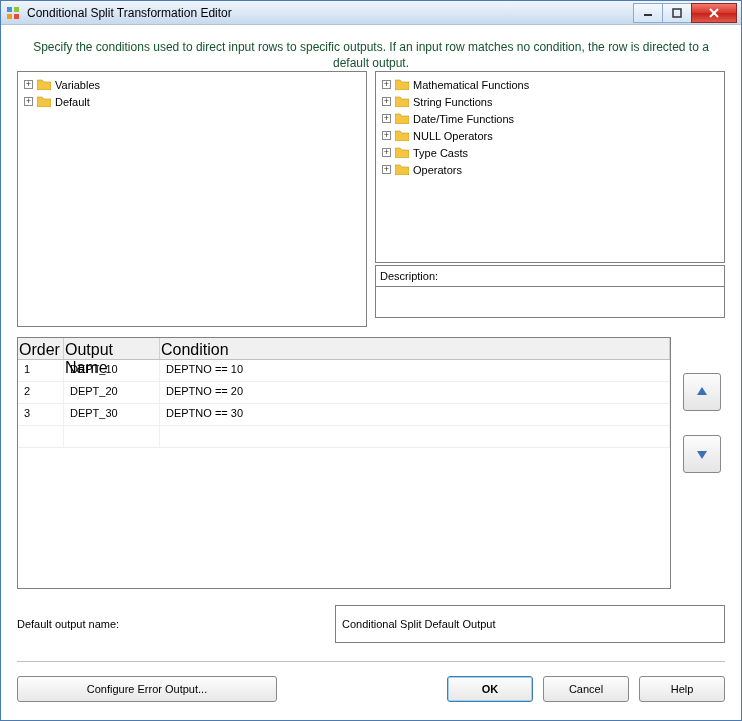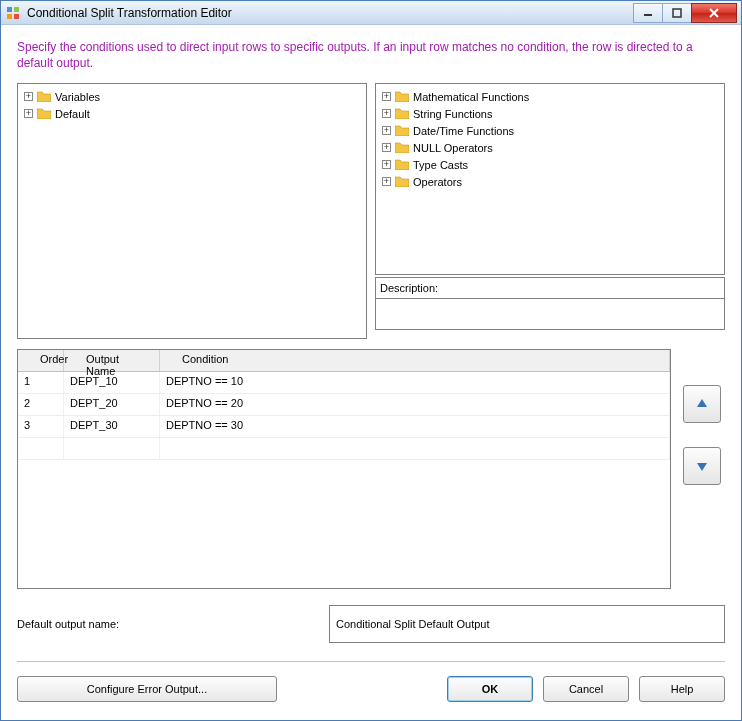--- a/index.html
+++ b/index.html
@@ -46,22 +46,22 @@
   font-weight: bold;
 }
 .winbtn svg { display: block; }
 .content {
   padding: 14px 16px 12px 16px;
   height: calc(100% - 30px);
   display: flex;
   flex-direction: column;
 }
 .instructions {
-  color: #a21caf; font-size: 12px; line-height: 1.35;
-  margin-bottom: 12px;
+  color: #14532d; font-size: 12px; line-height: 1.35;
+  text-align: center;
 }
 .panels {
   display: flex; gap: 8px;
   height: 256px;
 }
 .panel-left, .panel-right {
   flex: 1;
   display: flex;
   flex-direction: column;
 }
@@ -115,23 +115,23 @@
   display: flex;
   flex-direction: column;
 }
 .grid-header {
   display: flex;
   background: #f0f0f0;
   border-bottom: 1px solid #c0c0c0;
   height: 22px;
 }
 .grid-header .cell {
-  padding: 3px 22px;
+  padding: 3px 1px;
   border-right: 1px solid #d0d0d0;
-  font-size: 11px;
+  font-size: 16px;
 }
 .grid-row {
   display: flex;
   height: 22px;
   border-bottom: 1px solid #eee;
 }
 .grid-row .cell {
   padding: 3px 6px;
   border-right: 1px solid #f0f0f0;
   font-size: 11px;
@@ -149,21 +149,21 @@
 .arrow-btn {
   width: 38px; height: 38px;
   border: 1px solid #888;
   background: linear-gradient(to bottom, #fdfdfd, #e5e5e5);
   border-radius: 3px;
   display: flex; align-items: center; justify-content: center;
 }
 .arrow-btn svg { display: block; }
 .default-row {
   display: flex; align-items: center;
-  margin-top: 16px; gap: 12px;
+  margin-top: 16px; gap: 18px;
 }
 .default-row label { font-size: 11px; width: 300px; }
 .default-row input {
   flex: 1; height: 38px;
   border: 1px solid #808080;
   padding: 2px 6px;
   font-size: 11px;
   font-family: inherit;
 }
 .divider { border-top: 1px solid #c0c0c0; margin: 18px 0 14px; }

